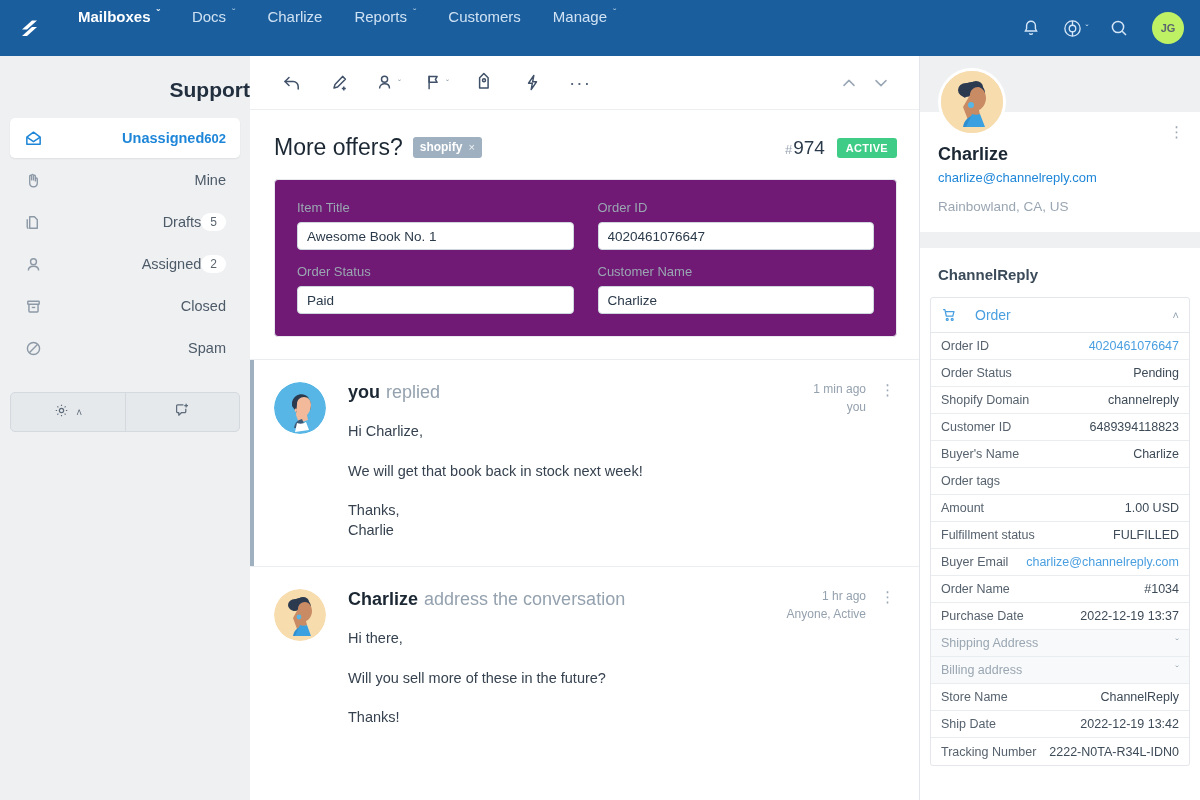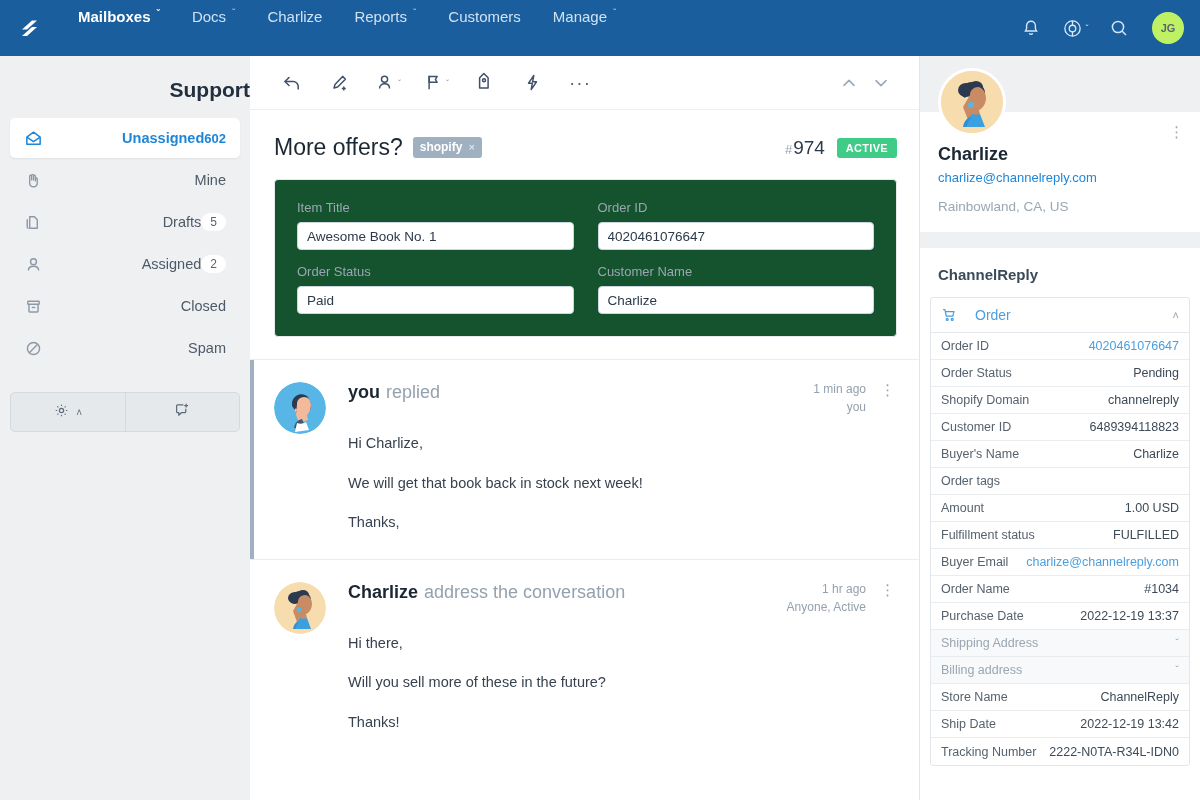--- a/index.html
+++ b/index.html
@@ -115,21 +115,21 @@
   .conv-num { font-size: 19px; color: #2b3a4a; }
   .conv-num .hash { font-size: 13px; color: #98a5b3; margin-right: 1px; }
   .badge-active {
     background: #3fcc86; color: #ffffff; font-size: 11px; font-weight: bold;
     border-radius: 3px; padding: 4px 9px; letter-spacing: .3px;
   }
 
   
   .form-card {
     margin: 0 22px 0 24px; border: 1px solid #e6eaee; border-radius: 4px;
-    background: #14532d; padding: 20px 22px 22px 22px;
+    background: #701a75; padding: 20px 22px 22px 22px;
     display: grid; grid-template-columns: 1fr 1fr; gap: 14px 24px;
   }
   .fld-label { font-size: 13px; color: #9aa6b2; margin-bottom: 7px; }
   .fld-input {
     width: 100%; height: 28px; border: 1px solid #cfd7de; border-radius: 4px;
     background: #ffffff; font-size: 13.5px; color: #2b3a4a; padding: 0 9px;
     font-family: "Liberation Sans", sans-serif;
   }
 
   
@@ -144,21 +144,21 @@
   }
   .msg-avatar { width: 52px; height: 52px; border-radius: 50%; flex: 0 0 52px; overflow: hidden; }
   .msg-body { flex: 1; padding-left: 22px; min-width: 0; }
   .msg-head { display: flex; align-items: flex-start; }
   .msg-who { font-size: 18px; color: #1b2733; font-weight: bold; }
   .msg-action { font-size: 18px; color: #94a1ae; font-weight: normal; margin-left: 6px; }
   .msg-meta { margin-left: auto; text-align: right; padding-left: 14px; }
   .msg-time { font-size: 12px; color: #94a1ae; }
   .msg-sub { font-size: 12px; color: #94a1ae; margin-top: 4px; }
   .msg-dots { color: #9aa7b4; font-size: 15px; padding: 0 2px 0 14px; cursor: pointer; line-height: 1; }
-  .msg-text { margin-top: 20px; font-size: 14.5px; color: #36424f; line-height: 1.35; }
+  .msg-text { margin-top: 8px; font-size: 14.5px; color: #36424f; line-height: 1.35; }
   .msg-text p { margin-bottom: 20px; }
   .msg-text p:last-child { margin-bottom: 0; }
   .msg-text p.tight { margin-bottom: 0; }
 
   
   .right {
     width: 280px; flex: 0 0 280px; background: #eef0f2;
     display: flex; flex-direction: column; overflow: hidden;
   }
   .cust-card {
@@ -462,20 +462,21 @@
                 <div class="msg-meta">
                   <div class="msg-time">1 min ago</div>
                   <div class="msg-sub">you</div>
                 </div>
                 <span class="msg-dots">⋮</span>
               </div>
               <div class="msg-text">
                 <p>Hi Charlize,</p>
                 <p>We will get that book back in stock next week!</p>
                 <p class="tight">Thanks,</p>
+                <p>Charlie</p>
               </div>
             </div>
           </div>
 
           <div class="msg">
             <div class="msg-avatar">
               <svg viewBox="0 0 52 52" width="52" height="52">
                 <circle cx="26" cy="26" r="26" fill="#f7dcae"></circle>
                 <path d="M17 20c-1-6 3-11 9-11 7 0 11 4 11 9 0 3-2 5-4 5l-2-4-8-2-3 5z" fill="#2b3a4f"></path>
                 <ellipse cx="21" cy="16" rx="7" ry="6" fill="#2b3a4f"></ellipse>

